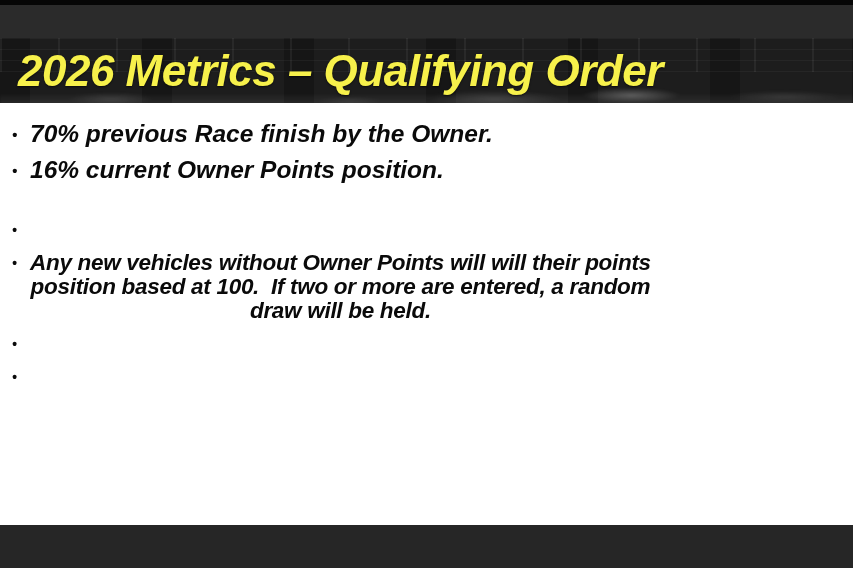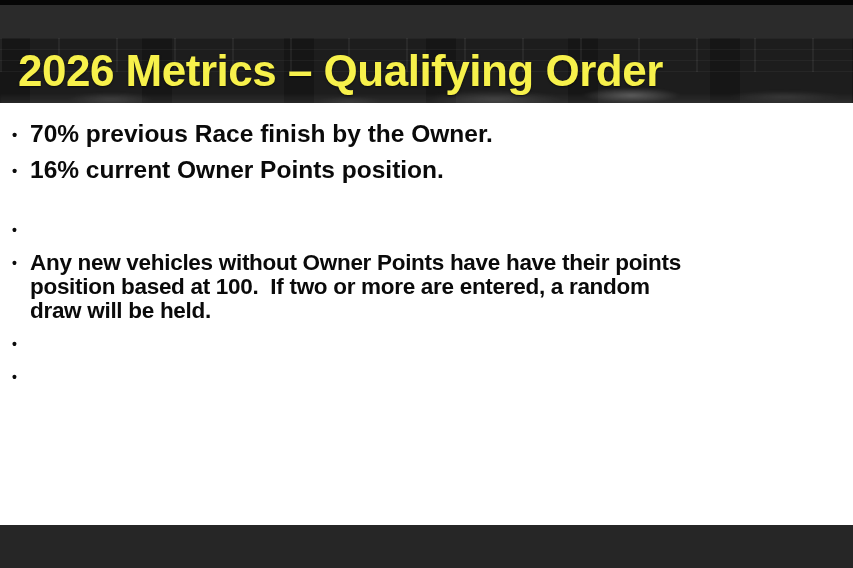--- a/index.html
+++ b/index.html
@@ -12,20 +12,21 @@
     --body-text:#0a0a0a;
   }
   *{margin:0;padding:0;box-sizing:border-box;}
   html,body{background:#000;}
   .slide{
     position:relative;
     width:853px;height:568px;
     overflow:hidden;
     background:var(--body-bg);
     font-family:"Liberation Sans","DejaVu Sans",sans-serif;
+    font-style:italic;
   }
   
   .top-strip{position:absolute;top:0;left:0;width:100%;height:5px;background:var(--top-strip);}
   .upper-band{position:absolute;top:5px;left:0;width:100%;height:33px;background:var(--upper-band);}
   .banner{
     position:absolute;top:38px;left:0;width:100%;height:65px;
     background:var(--banner-bg);
     display:flex;align-items:center;
     overflow:hidden;
   }
@@ -73,21 +74,21 @@
   ul.bullets{list-style:none;}
   ul.bullets li{
     display:flex;align-items:flex-start;
     font-weight:bold;
   }
   .marker{
     flex:0 0 18px;
     font-weight:bold;
     text-align:left;
   }
-  .btext{white-space:pre-wrap;}
+  .btext{white-space:pre-wrap;text-align:center;}
   
   .primary li{font-size:24.5px;line-height:35px;}
   .primary .marker{font-size:15px;line-height:35px;padding-top:1px;}
   
   .detail{margin-top:30px;}
   .detail li{font-size:22.5px;line-height:24px;letter-spacing:-0.3px;}
   .detail li + li{margin-top:9px;}
   .detail .marker{font-size:14px;line-height:24px;letter-spacing:0;}
   .bottom-bar{position:absolute;bottom:0;left:0;width:100%;height:43px;background:var(--bottom-bar);}
 </style>
@@ -120,21 +121,21 @@
         <span class="btext">16% current Owner Points position.</span>
       </li>
     </ul>
 
     <ul class="bullets detail">
       <li>
         <span class="marker">•</span>
       </li>
       <li>
         <span class="marker">•</span>
-        <span class="btext">Any new vehicles without Owner Points have have their points
+        <span class="btext">Any new vehicles without Owner Points will will their points
 position based at 100.  If two or more are entered, a random
 draw will be held.</span>
       </li>
       <li>
         <span class="marker">•</span>
       </li>
       <li>
         <span class="marker">•</span>
       </li>
     </ul>

